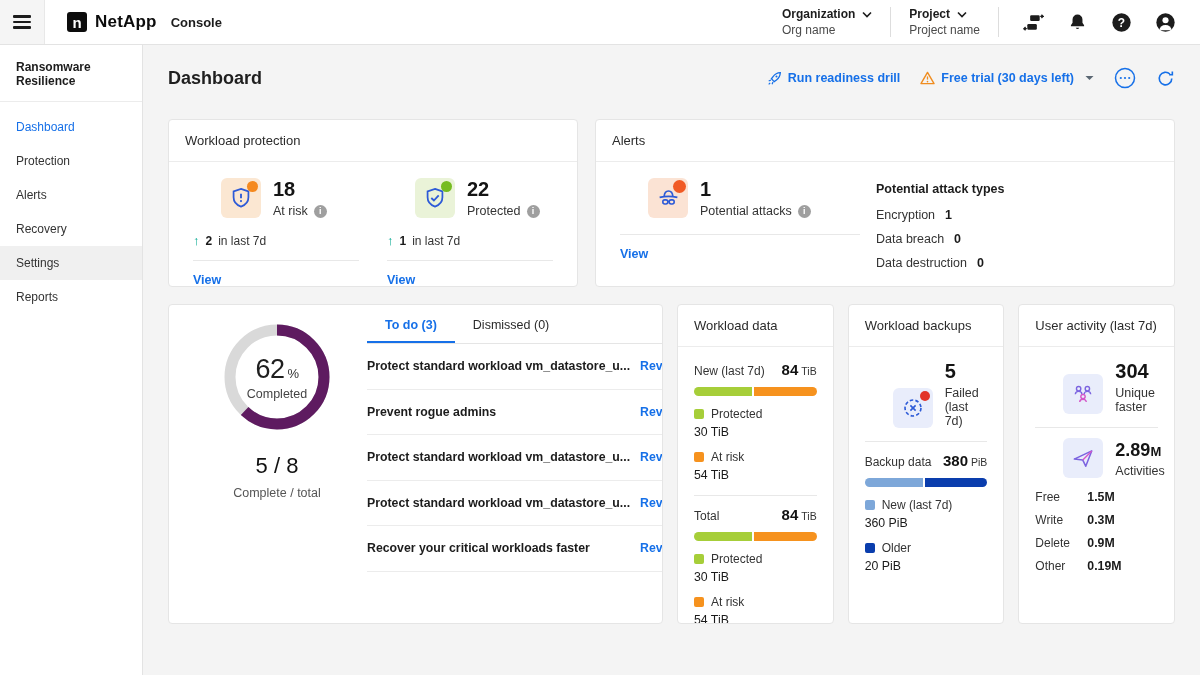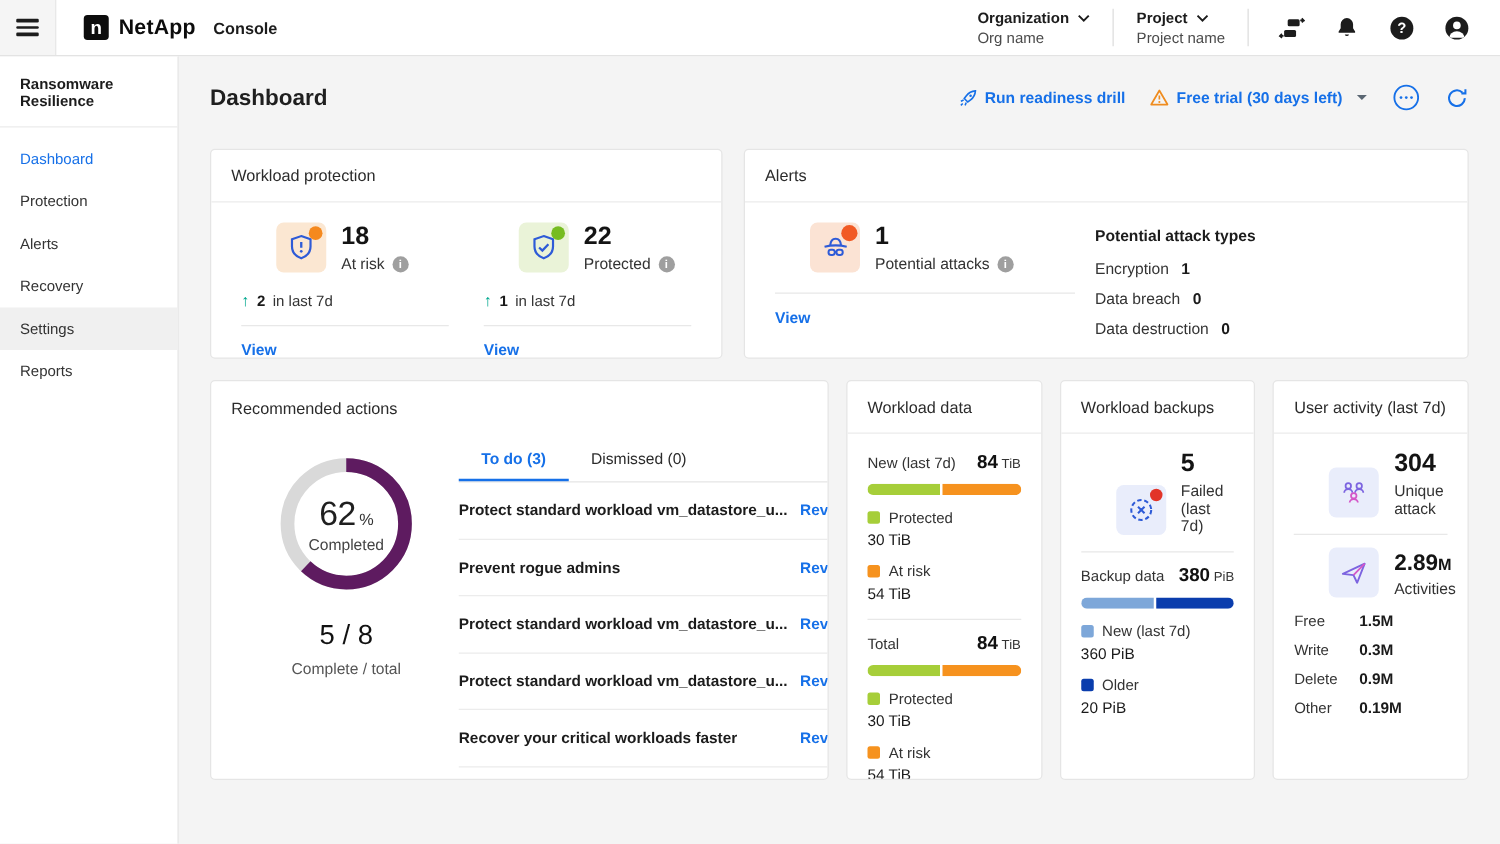--- a/index.html
+++ b/index.html
@@ -338,21 +338,20 @@
             <span class="attack-val">0</span>
           </div>
         </div>
       </div>
     </section>
   </div>
 
   <div class="row2">
 
     <section class="card card-ra">
-      <div class="card-title-row" style="border-bottom:none">Recommended actions</div>
       <div class="ra-body">
         <div class="ra-left">
           <div class="donut-wrap">
             <svg width="112" height="112" viewBox="0 0 112 112">
               <circle cx="56" cy="56" r="47" fill="none" stroke="#d9d9d9" stroke-width="11"></circle>
               <circle cx="56" cy="56" r="47" fill="none" stroke="#5e1b60" stroke-width="11" transform="rotate(-90 56 56)" stroke-dasharray="183.09201985121317 112.21768958622742"></circle>
             </svg>
             <div class="donut-center">
               <div class="donut-pct">
                 <span>62</span><span class="pct-sign">%</span>
@@ -510,21 +509,21 @@
               <path d="M4 11.2 a3 2.6 0 0 1 6 0" fill="none" stroke="#7c64e0" stroke-width="1.3"></path>
               <circle cx="15" cy="6.2" r="2" fill="none" stroke="#7c64e0" stroke-width="1.3"></circle>
               <path d="M12 11.2 a3 2.6 0 0 1 6 0" fill="none" stroke="#7c64e0" stroke-width="1.3"></path>
               <circle cx="11" cy="13.4" r="2" fill="none" stroke="#d457c8" stroke-width="1.3"></circle>
               <path d="M8 18.4 a3 2.6 0 0 1 6 0" fill="none" stroke="#d457c8" stroke-width="1.3"></path>
             </svg>
           </div>
           <div>
             <div class="stat-value">304</div>
             <div class="stat-label">
-                <span>Unique attack</span>
+                <span>Unique faster</span>
               </div>
           </div>
         </div>
         <div class="sec-divider"></div>
         <div class="stat-row">
           <div class="icon-tile tile-lav">
             <svg width="24" height="24" viewBox="0 0 22 22">
               <path d="M3 12 L19 4.5 L13.5 18.5 L10.8 12.9 Z" fill="none" stroke="#7c64e0" stroke-width="1.4" stroke-linejoin="round"></path>
               <path d="M19 4.5 L10.8 12.9" stroke="#d457c8" stroke-width="1.3"></path>
             </svg>

